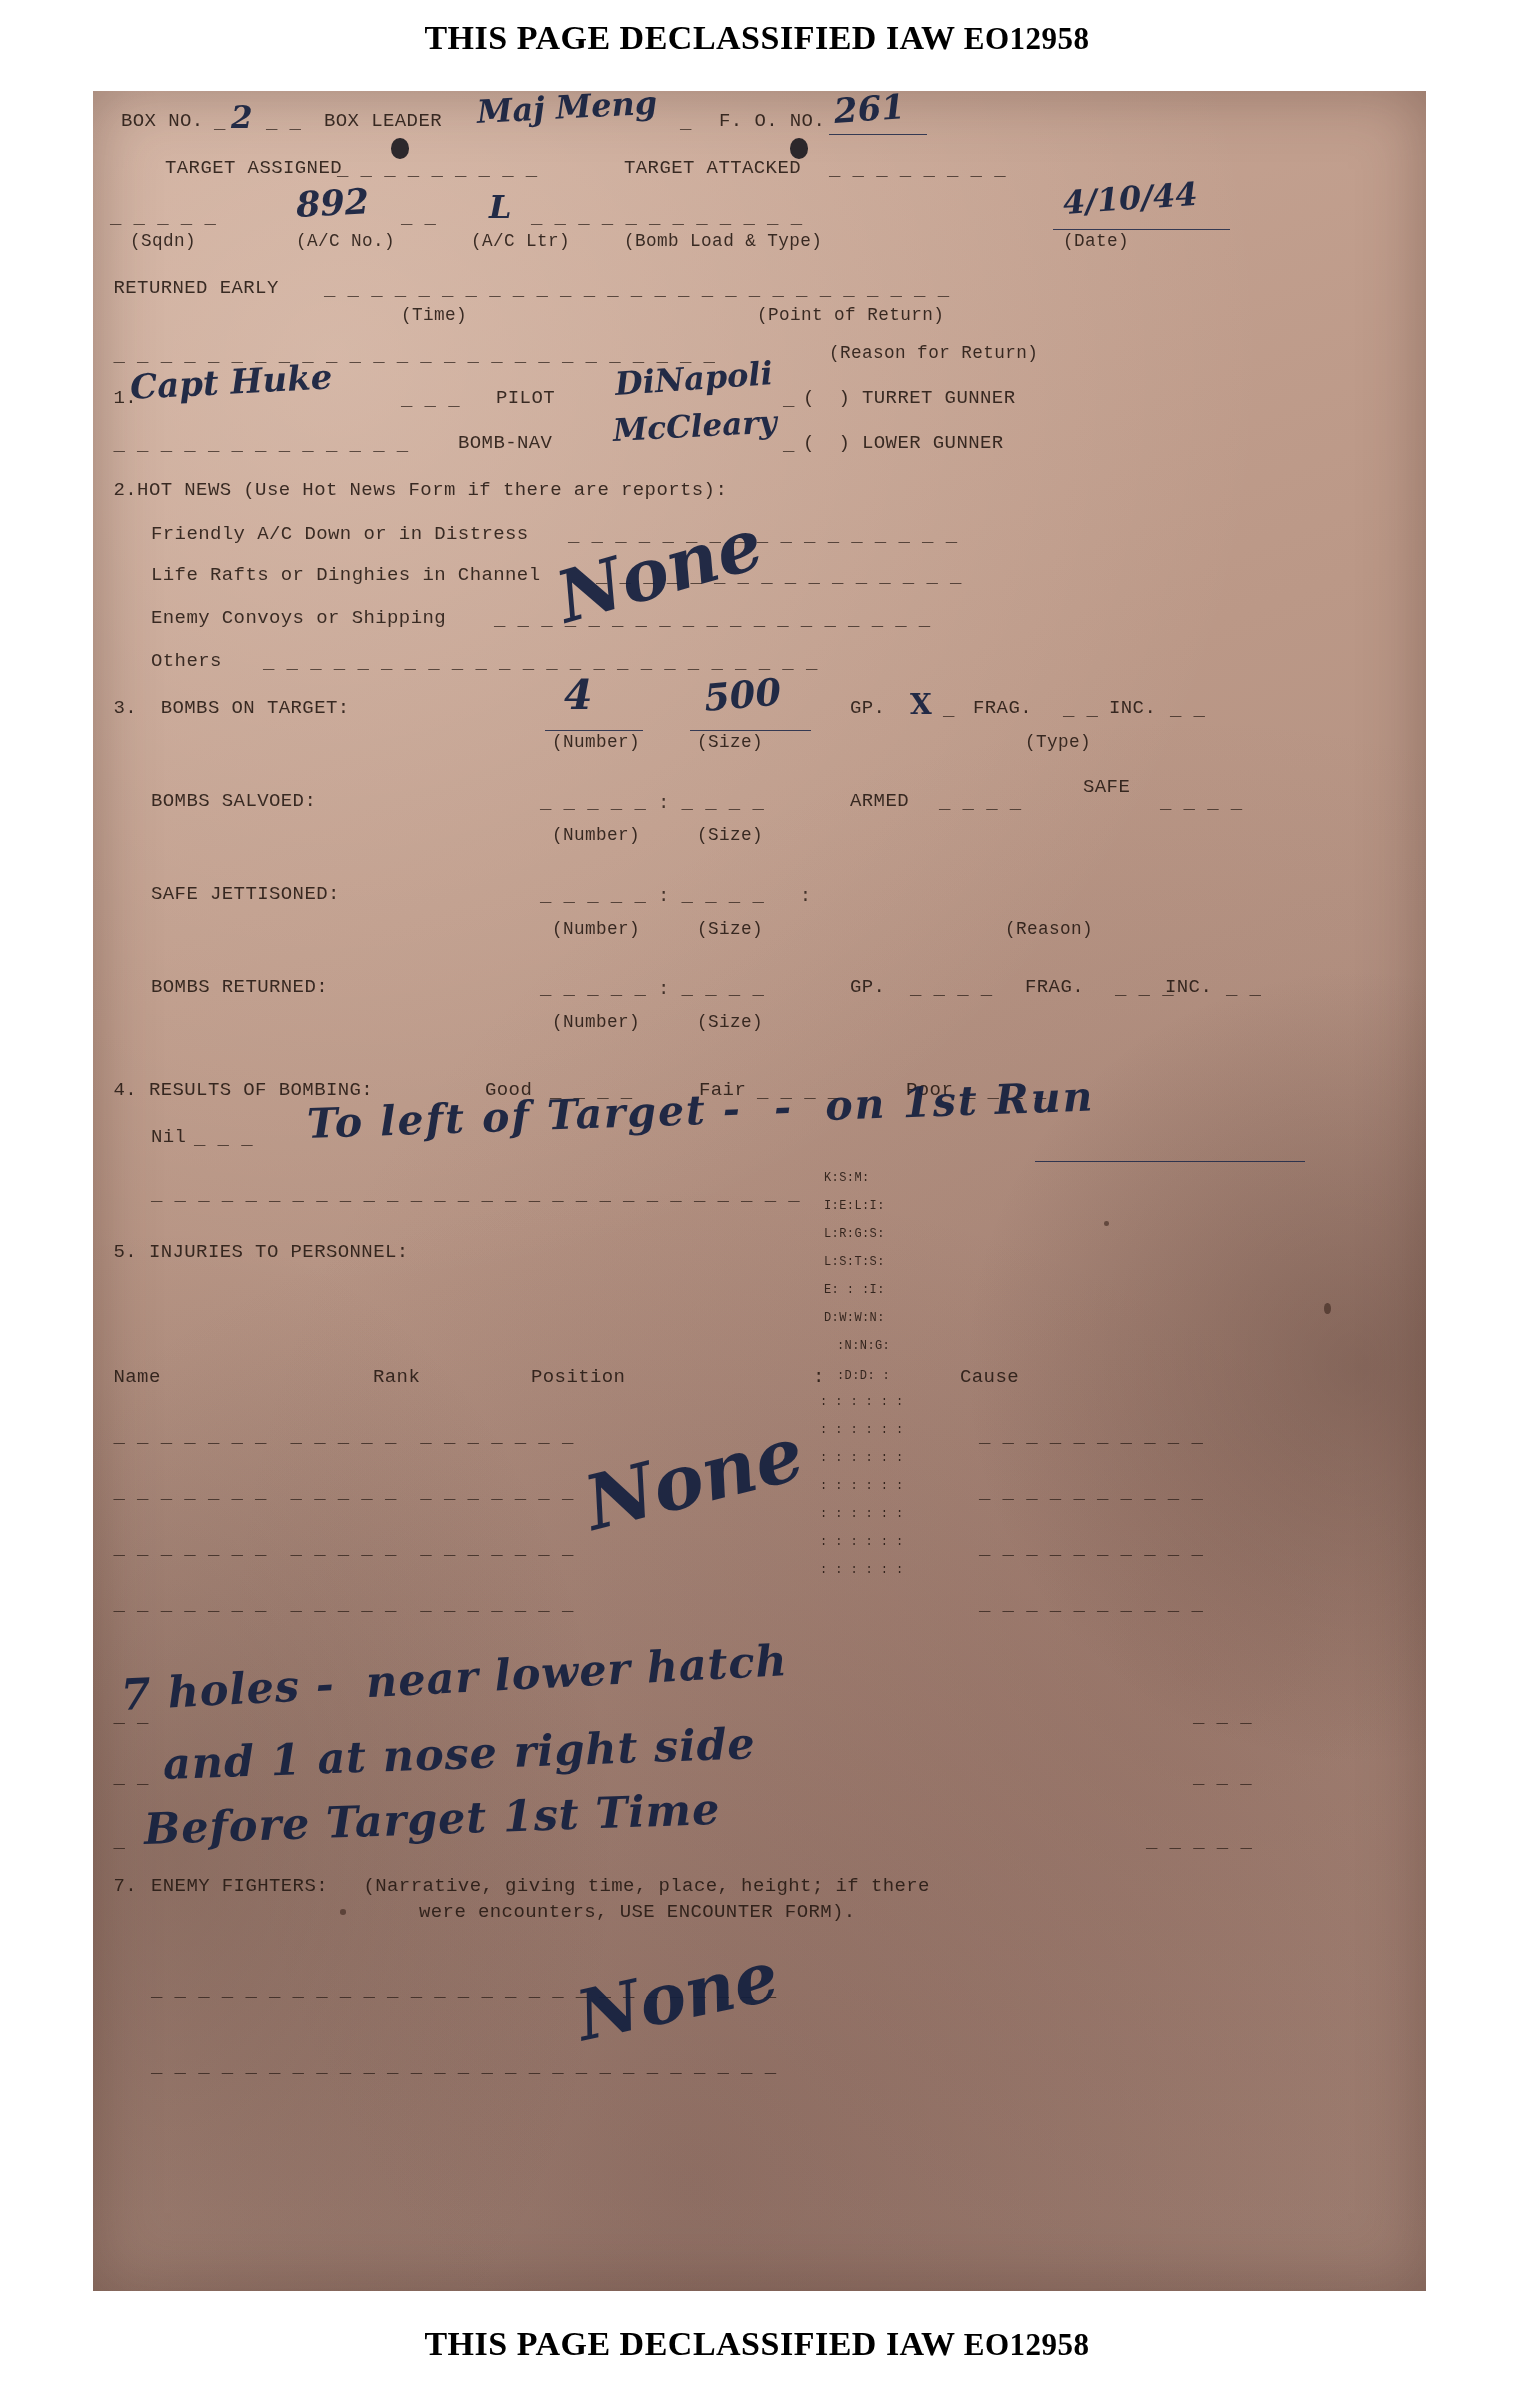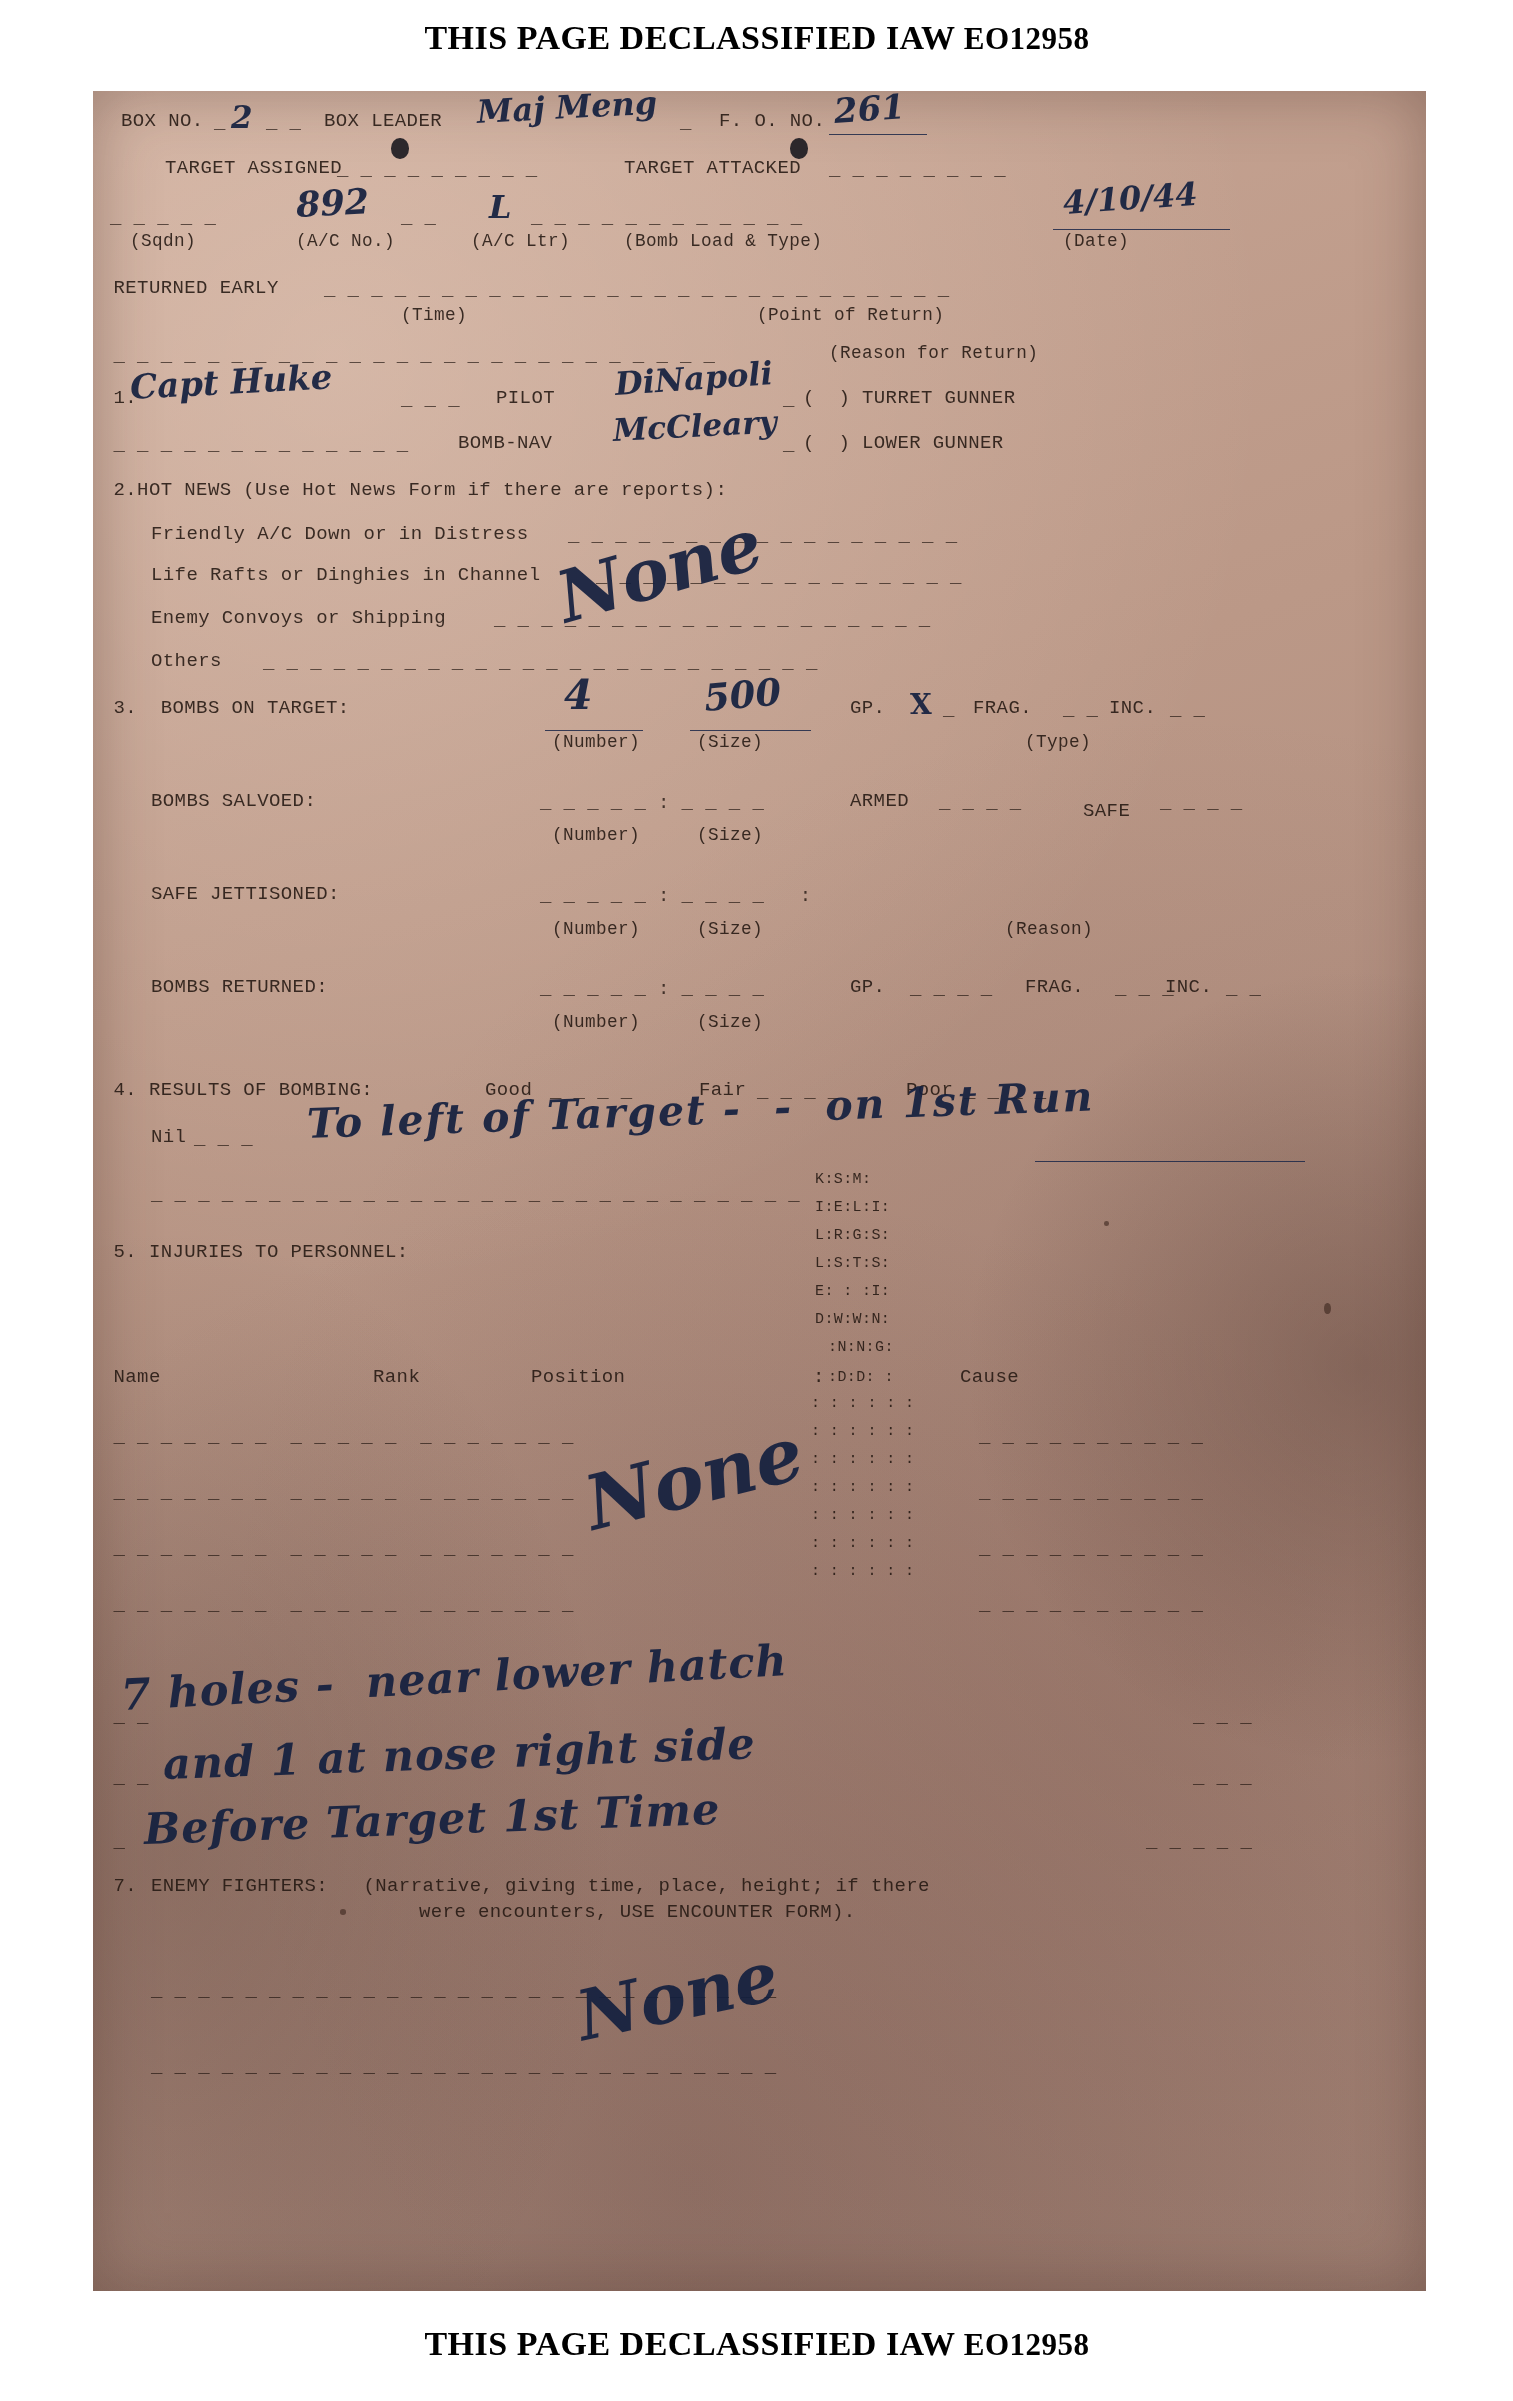--- a/index.html
+++ b/index.html
@@ -36,21 +36,21 @@
   }
 
   .t{
     position:absolute;white-space:pre;
     font-family:"Liberation Mono",monospace;
     font-size:19px;line-height:1;color:#241812;
     letter-spacing:0.4px;
     opacity:.88;
   }
   .t.sm{font-size:17.7px;}
-  .t.xs{font-size:15px;}
+  .t.xs{font-size:12px;margin-left:9px;}
 
   
   .hw{
     position:absolute;white-space:pre;
     font-family:"DejaVu Serif",serif;
     font-style:italic;font-weight:bold;
     color:#14203f;
     opacity:.92;
     transform-origin:left center;
   }
@@ -163,21 +163,21 @@
     <div class="t" style="left:1016px;top:608px;">INC.</div>
     <div class="dash" style="left:1077px;top:608px;">_ _</div>
     <div class="t sm" style="left:459px;top:643px;">(Number)</div>
     <div class="t sm" style="left:604px;top:643px;">(Size)</div>
     <div class="t sm" style="left:932px;top:643px;">(Type)</div>
 
     <div class="t" style="left:58px;top:701px;">BOMBS SALVOED:</div>
     <div class="dash" style="left:447px;top:701px;">_ _ _ _ _ : _ _ _ _</div>
     <div class="t" style="left:757px;top:701px;">ARMED</div>
     <div class="dash" style="left:846px;top:701px;">_ _ _ _</div>
-    <div class="t" style="left:990px;top:711px;">SAFE</div>
+    <div class="t" style="left:990px;top:687px;">SAFE</div>
     <div class="dash" style="left:1067px;top:701px;">_ _ _ _</div>
     <div class="t sm" style="left:459px;top:736px;">(Number)</div>
     <div class="t sm" style="left:604px;top:736px;">(Size)</div>
 
     <div class="t" style="left:58px;top:794px;">SAFE JETTISONED:</div>
     <div class="dash" style="left:447px;top:794px;">_ _ _ _ _ : _ _ _ _   :</div>
     <div class="t sm" style="left:459px;top:830px;">(Number)</div>
     <div class="t sm" style="left:604px;top:830px;">(Size)</div>
     <div class="t sm" style="left:912px;top:830px;">(Reason)</div>
 

